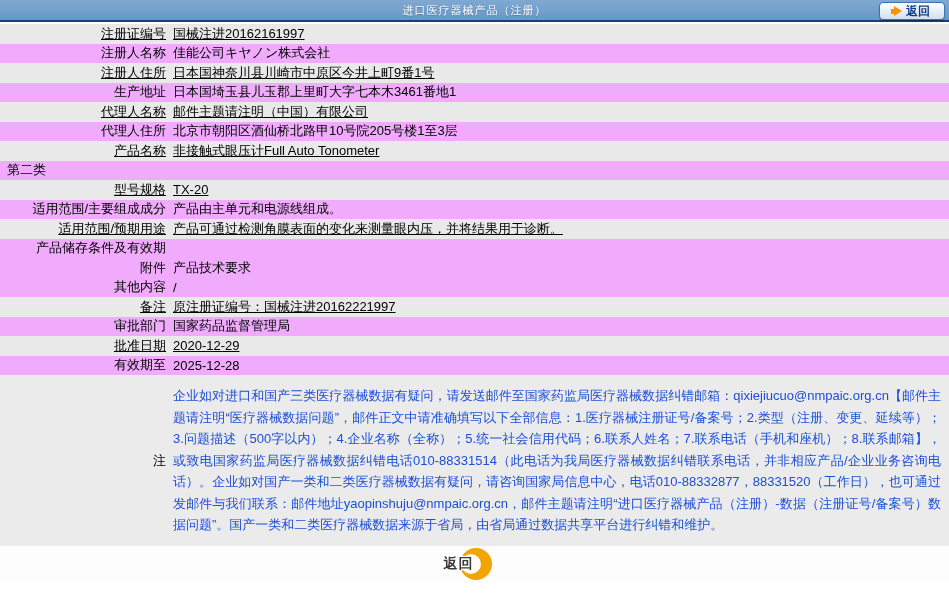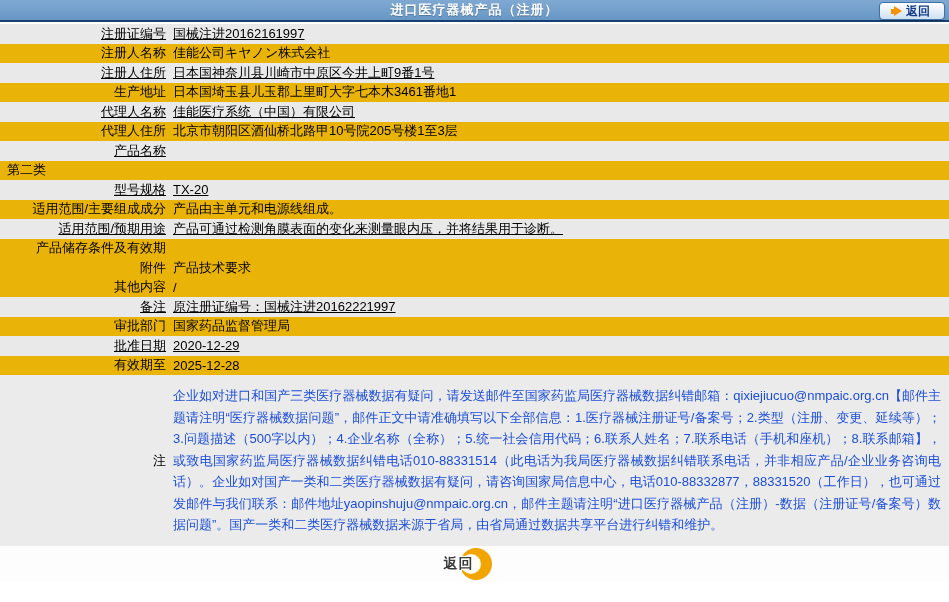--- a/index.html
+++ b/index.html
@@ -13,21 +13,21 @@
   }
   
   .header {
     height:22px;
     background:linear-gradient(#7fa9d2, #6897c6);
     border-bottom:2px solid #16406f;
     display:flex; align-items:center; justify-content:center;
     position:relative;
   }
   .header-title {
-    color:#ffffff; font-weight:bold; font-size:13px;
+    color:#ffffff; font-weight:normal; font-size:11px;
     letter-spacing:1px;
     text-shadow:0 1px 1px rgba(0,0,0,.25);
   }
   .back-btn-top {
     position:absolute; right:4px; top:2px;
     height:18px; min-width:66px;
     background:linear-gradient(#ffffff, #cfe0f1);
     border:1px solid #3f72a8;
     border-radius:4px;
     display:flex; align-items:center; justify-content:center;
@@ -49,21 +49,21 @@
   .back-btn-top .btn-label {
     color:#123c8a; font-weight:bold; font-size:12px;
   }
   
   .table { margin-top:2px; }
   .trow {
     display:flex;
     min-height:19.5px;
     align-items:center;
     font-size:13px; color:#000;
-    background:#eab308;
+    background:#f0abfc;
   }
   .trow.shaded { background:#e9e9e9;text-decoration:underline; }
   .tlabel {
     width:166px; flex:0 0 166px;
     text-align:right;
     white-space:nowrap;
   }
   .tvalue {
     padding-left:7px;
     white-space:nowrap;
@@ -143,28 +143,29 @@
     <div class="trow shaded">
       <div class="tlabel">注册人住所</div>
       <div class="tvalue">日本国神奈川县川崎市中原区今井上町9番1号</div>
     </div>
     <div class="trow">
       <div class="tlabel">生产地址</div>
       <div class="tvalue">日本国埼玉县儿玉郡上里町大字七本木3461番地1</div>
     </div>
     <div class="trow shaded">
       <div class="tlabel">代理人名称</div>
-      <div class="tvalue">佳能医疗系统（中国）有限公司</div>
+      <div class="tvalue">邮件主题请注明（中国）有限公司</div>
     </div>
     <div class="trow">
       <div class="tlabel">代理人住所</div>
       <div class="tvalue">北京市朝阳区酒仙桥北路甲10号院205号楼1至3层</div>
     </div>
     <div class="trow shaded">
       <div class="tlabel">产品名称</div>
+      <div class="tvalue">非接触式眼压计Full Auto Tonometer</div>
     </div>
     <div class="trow">
       <div class="tvalue">第二类</div>
     </div>
     <div class="trow shaded">
       <div class="tlabel">型号规格</div>
       <div class="tvalue">TX-20</div>
     </div>
     <div class="trow">
       <div class="tlabel">适用范围/主要组成成分</div>

